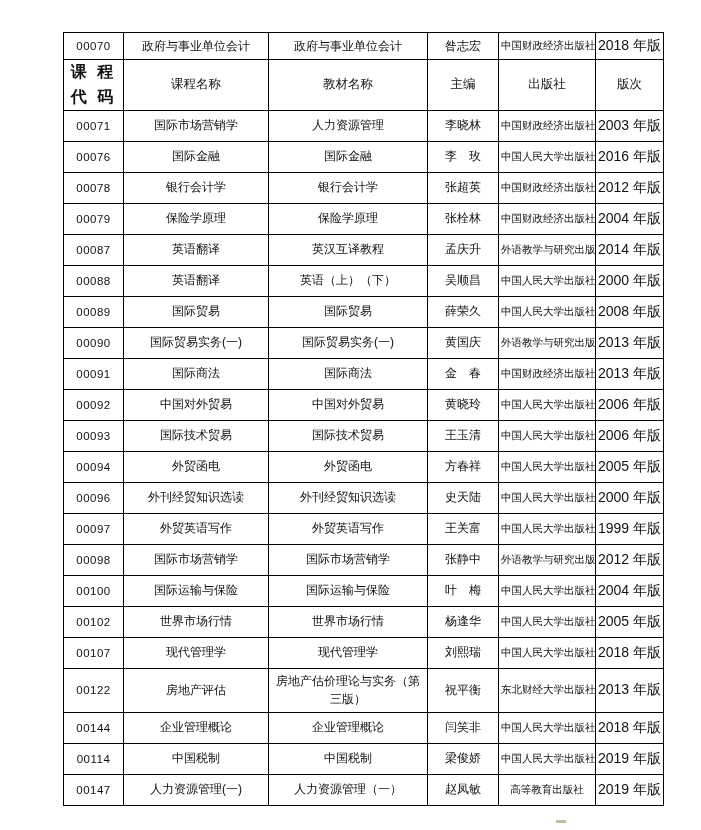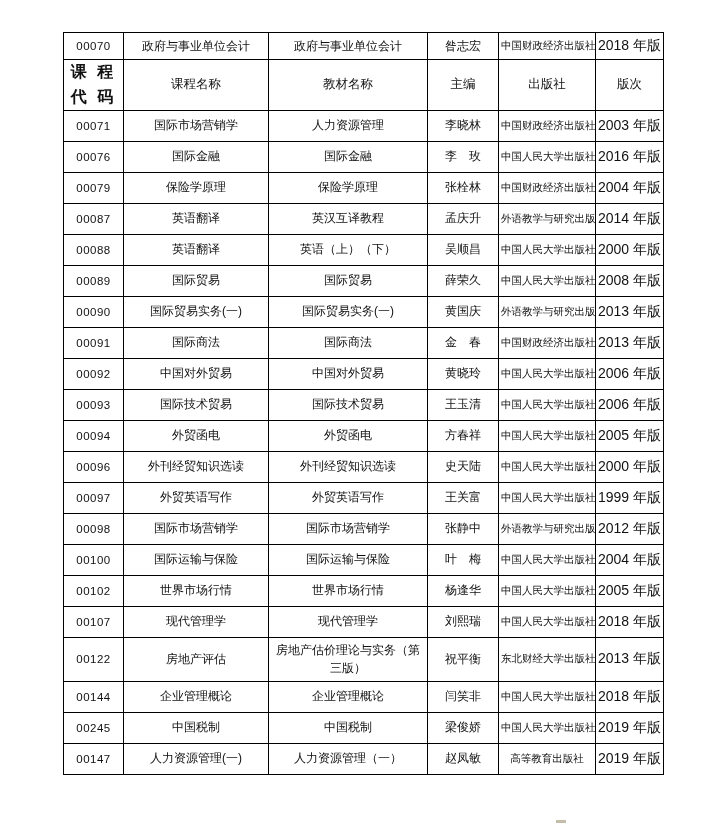--- a/index.html
+++ b/index.html
@@ -121,20 +121,28 @@
   </tr>
           <tr class="row-normal">
     <td class="cell-code">00076</td>
     <td class="cell-course">国际金融</td>
     <td class="cell-textbook">国际金融</td>
     <td class="cell-editor">李　玫</td>
     <td class="cell-publisher">中国人民大学出版社</td>
     <td class="cell-edition">2016 年版</td>
   </tr>
           <tr class="row-normal">
+    <td class="cell-code">00078</td>
+    <td class="cell-course">银行会计学</td>
+    <td class="cell-textbook">银行会计学</td>
+    <td class="cell-editor">张超英</td>
+    <td class="cell-publisher">中国财政经济出版社</td>
+    <td class="cell-edition">2012 年版</td>
+  </tr>
+          <tr class="row-normal">
     <td class="cell-code">00079</td>
     <td class="cell-course">保险学原理</td>
     <td class="cell-textbook">保险学原理</td>
     <td class="cell-editor">张栓林</td>
     <td class="cell-publisher">中国财政经济出版社</td>
     <td class="cell-edition">2004 年版</td>
   </tr>
           <tr class="row-normal">
     <td class="cell-code">00087</td>
     <td class="cell-course">英语翻译</td>
@@ -257,21 +265,21 @@
   </tr>
           <tr class="row-normal">
     <td class="cell-code">00144</td>
     <td class="cell-course">企业管理概论</td>
     <td class="cell-textbook">企业管理概论</td>
     <td class="cell-editor">闫笑非</td>
     <td class="cell-publisher">中国人民大学出版社</td>
     <td class="cell-edition">2018 年版</td>
   </tr>
           <tr class="row-normal">
-    <td class="cell-code">00245</td>
+    <td class="cell-code">00114</td>
     <td class="cell-course">中国税制</td>
     <td class="cell-textbook">中国税制</td>
     <td class="cell-editor">梁俊娇</td>
     <td class="cell-publisher">中国人民大学出版社</td>
     <td class="cell-edition">2019 年版</td>
   </tr>
           <tr class="row-normal">
     <td class="cell-code">00147</td>
     <td class="cell-course">人力资源管理(一)</td>
     <td class="cell-textbook">人力资源管理（一）</td>

